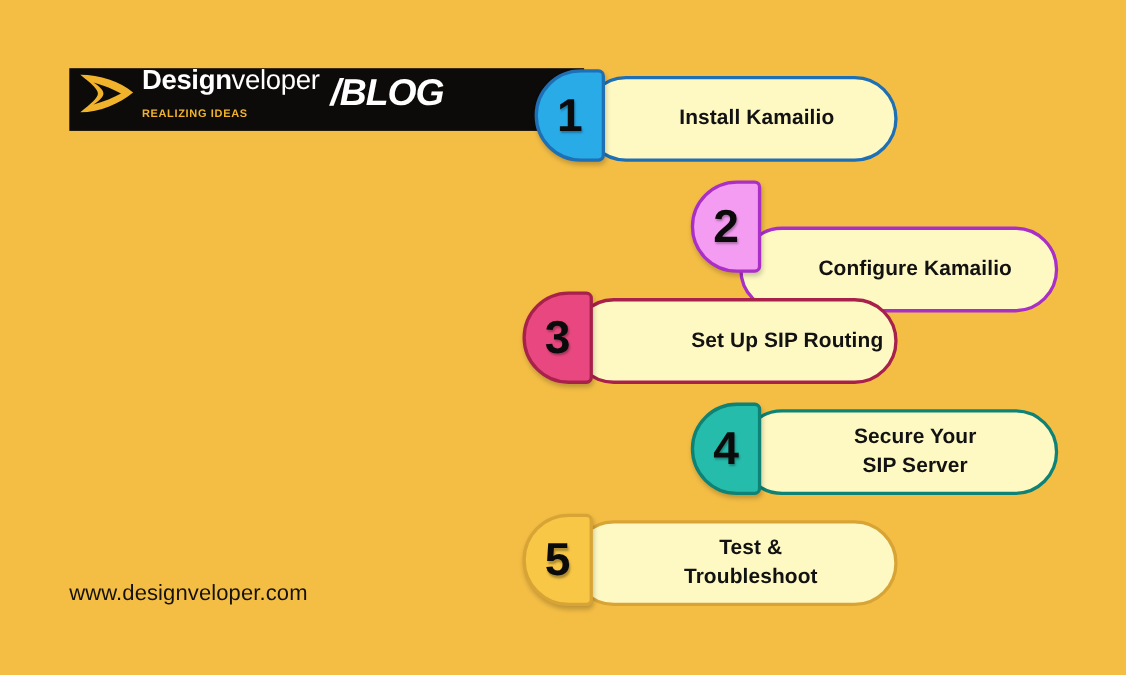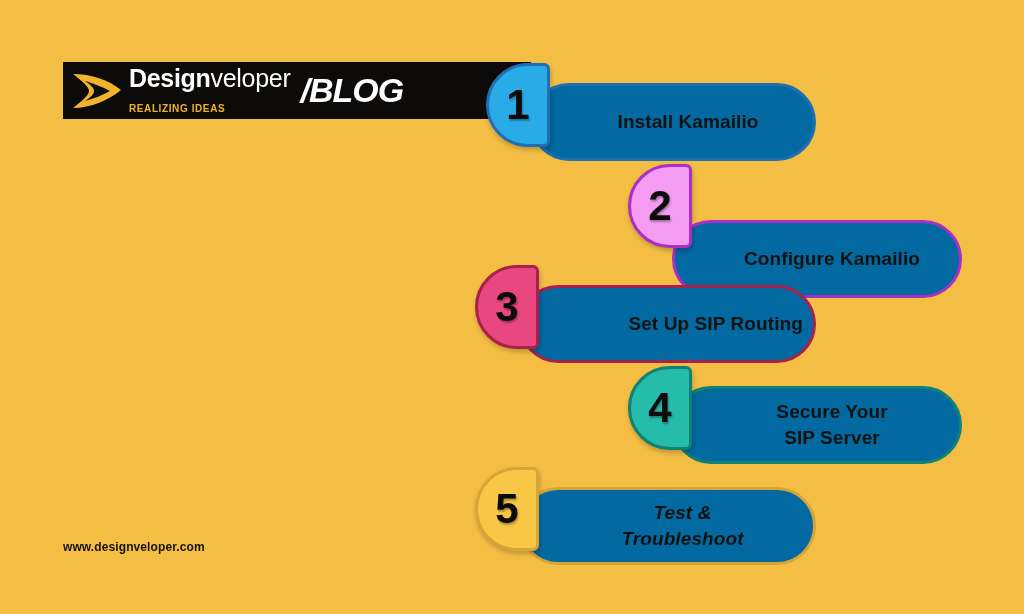--- a/index.html
+++ b/index.html
@@ -22,21 +22,21 @@
 
   
   .logo-box {
     position: absolute;
     left: 63px;
     top: 62px;
     width: 468px;
     height: 57px;
     background: #0D0B09;
     display: flex;
-    align-items: center;
+    align-items: flex-start;
     padding-left: 6px;
     box-sizing: border-box;
   }
   .logo-mark {
     width: 56px;
     height: 46px;
     flex: 0 0 auto;
     display: block;
   }
   .logo-words {
@@ -91,46 +91,46 @@
     color: #16130F;
     letter-spacing: 0.5px;
     text-transform: uppercase;
     white-space: pre-line;
   }
 
   
   .website {
     position: absolute;
     left: 63px;
-    top: 540px;
-    font-size: 12px;
-    font-weight: 700;
+    top: 528px;
+    font-size: 20px;
+    font-weight: 400;
     color: #15120E;
     letter-spacing: 0.1px;
   }
 
   
   .steps {
     position: absolute;
     left: 0;
     top: 0;
     width: 1024px;
     height: 614px;
   }
   .step {
     position: absolute;
     height: 84px;
   }
   .step-pill {
     position: absolute;
     left: 44px;
-    top: 20px;
+    top: 6px;
     right: 0;
     height: 78px;
-    background: #0369a1;
+    background: #fef9c3;
     border-radius: 39px;
     border: 3px solid #888;
     box-sizing: border-box;
     display: flex;
     align-items: center;
     justify-content: center;
     padding-left: 40px;
     padding-right: 10px;
   }
   .step-label {
@@ -213,21 +213,21 @@
       <div class="step" style="left: 628px; top: 366px; width: 334px;">
         <div class="step-pill" style="border-color: rgb(14, 130, 116);">
           <div class="step-label">Secure Your
 SIP Server</div>
         </div>
         <div class="step-badge" style="background: rgb(38, 188, 172); border-color: rgb(14, 130, 116);">
           <span class="step-num">4</span>
         </div>
       </div>
       <div class="step" style="left: 475px; top: 467px; width: 341px;">
-        <div class="step-pill" style="border-color: rgb(217, 164, 54); font-style: italic;">
+        <div class="step-pill" style="border-color: rgb(217, 164, 54);">
           <div class="step-label">Test &amp;
 Troubleshoot</div>
         </div>
         <div class="step-badge" style="background: rgb(248, 199, 70); border-color: rgb(217, 164, 54);">
           <span class="step-num">5</span>
         </div>
       </div>
     </div>
 
 </div>

